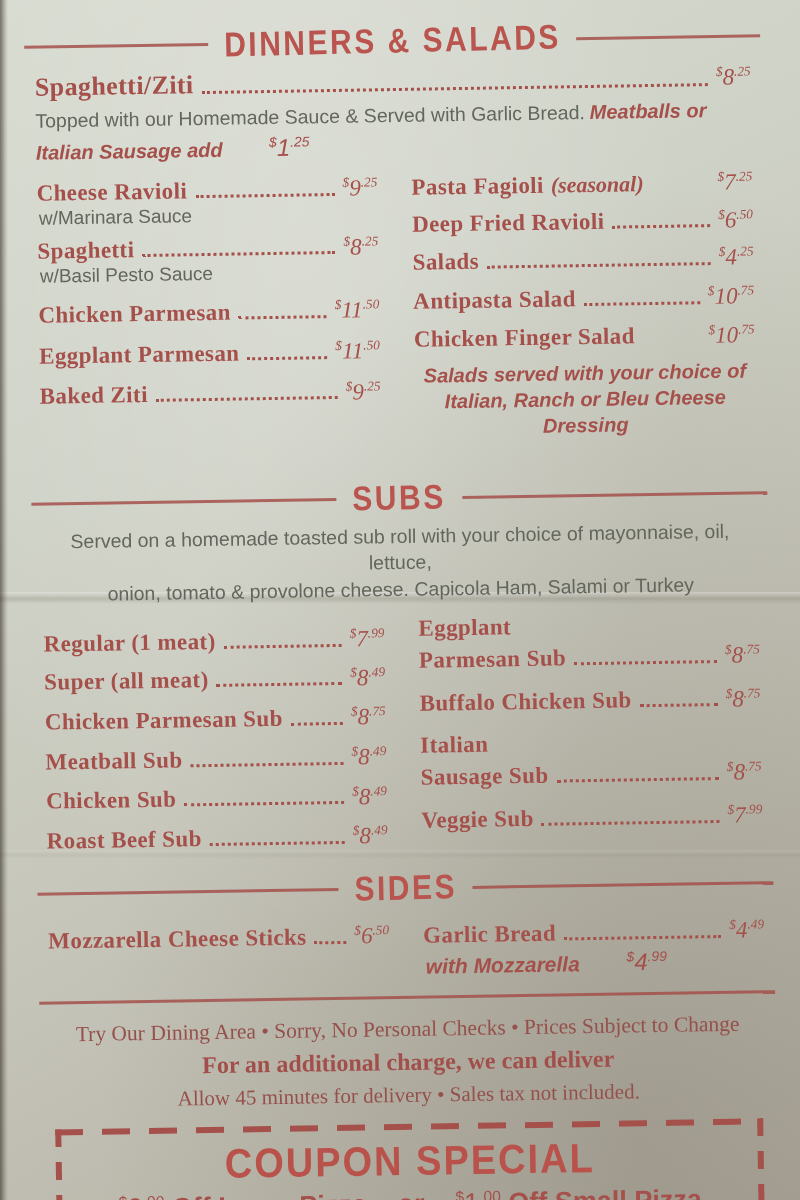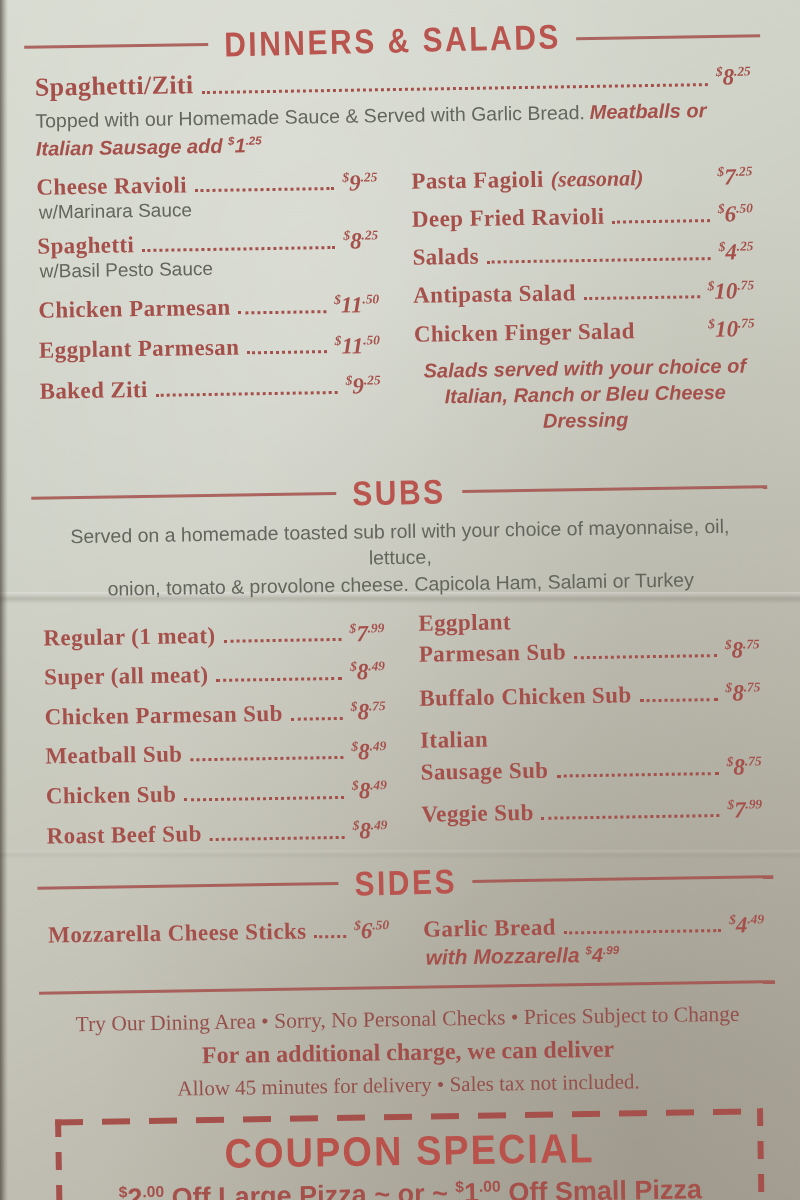--- a/index.html
+++ b/index.html
@@ -45,30 +45,30 @@
   .iname{
     font-family:"Liberation Serif",serif;font-weight:bold;font-size:23px;
     letter-spacing:.4px;white-space:nowrap;
   }
   .iname-it{font-style:italic;font-weight:bold;font-size:22px;margin-left:7px;white-space:nowrap;}
   .feature .iname{font-size:26px;}
   .leader{flex:1 1 16px;border-bottom:3px dotted var(--red);margin:0 8px;align-self:flex-end;
     transform:translateY(-6px);min-width:8px;}
   .leader.none{border-bottom:none;}
   .price{
-    font-family:"Liberation Serif",serif;font-style:italic;font-weight:bold;font-size:23px;
+    font-family:"Liberation Serif",serif;font-style:italic;font-weight:normal;font-size:23px;
     white-space:nowrap;
   }
   .price sup{font-size:58%;vertical-align:super;letter-spacing:0;}
   .note{font-family:"Liberation Sans",sans-serif;color:var(--gray);font-size:19px;
     margin:1px 0 0 2px;}
   .desc-gray{font-family:"Liberation Sans",sans-serif;color:var(--gray);font-size:19.5px;line-height:1.35;}
   .red-it{font-family:"Liberation Sans",sans-serif;font-style:italic;font-weight:bold;
     color:var(--red);font-size:20px;}
-  .red-it .price{font-family:"Liberation Sans",sans-serif;font-size:20px;}
+  .red-it .price{font-family:"Liberation Sans",sans-serif;font-size:24px;margin-left:41px;}
 
   .feature-desc{margin:4px 0 2px 0;font-size:19.5px;line-height:1.4;}
 
   .cols{display:grid;grid-template-columns:1fr 1fr;column-gap:34px;margin-top:2px;}
   .salad-note{text-align:center;line-height:1.3;margin-top:10px;}
 
   .center{text-align:center;}
   .sec-desc{margin:8px 0 4px 0;line-height:1.35;}
 
   .item{margin:0;}

